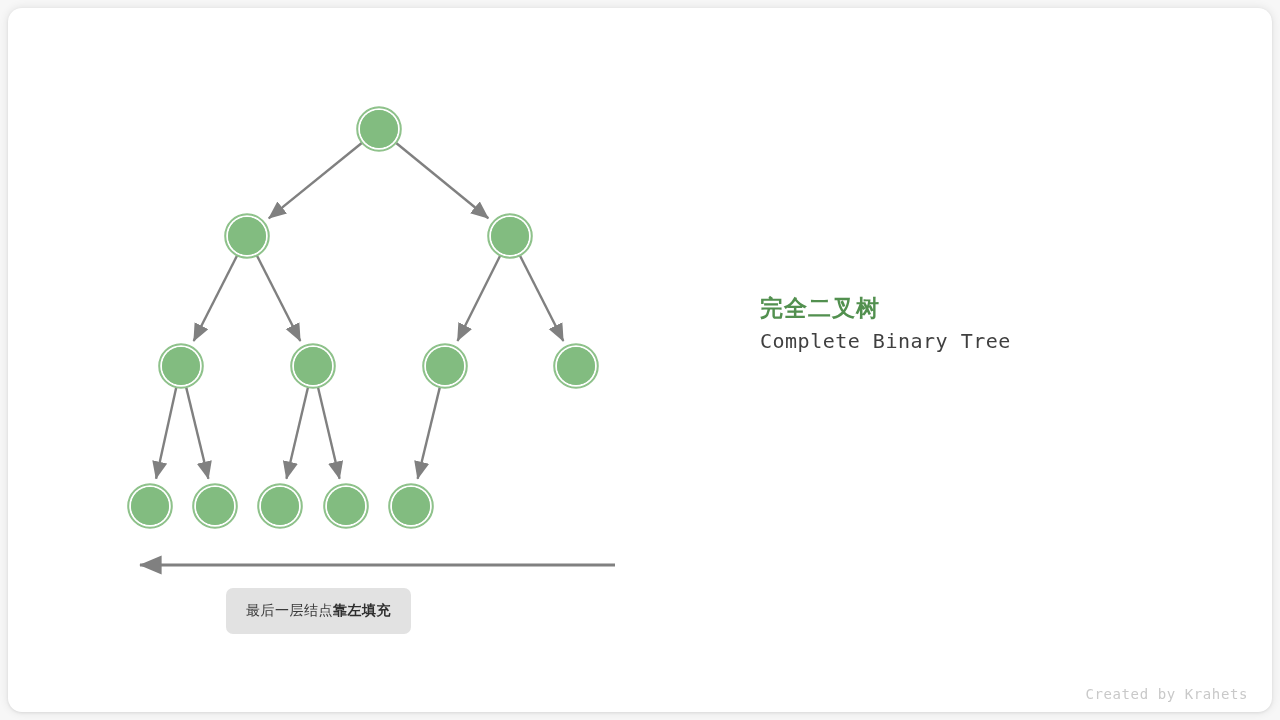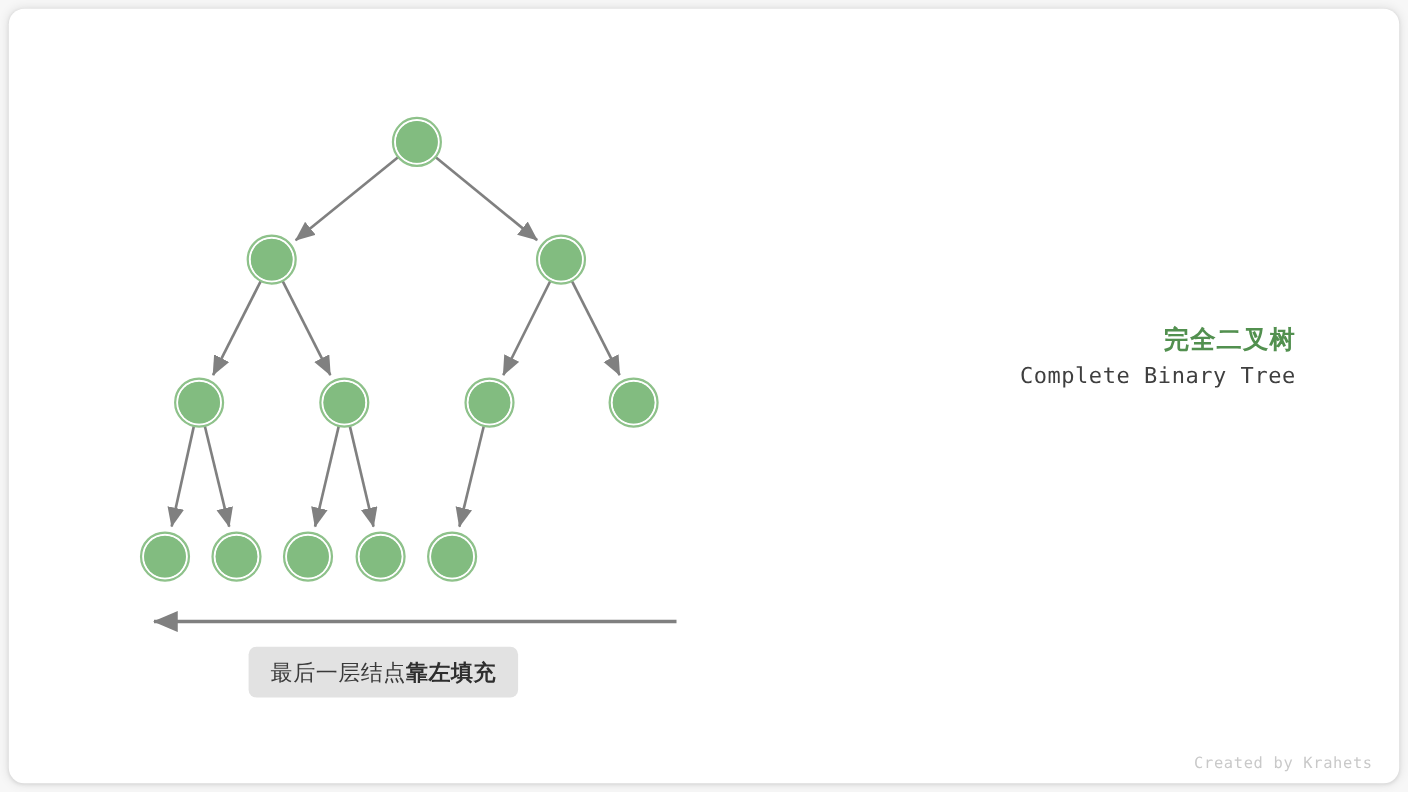--- a/index.html
+++ b/index.html
@@ -34,21 +34,21 @@
     left: 0;
     top: 0;
     width: 1280px;
     height: 720px;
   }
   .legend {
     position: absolute;
     left: 760px;
     top: 292px;
     width: 418px;
-    text-align: right;
+    text-align: left;
   }
   .legend-title {
     font-family: "Liberation Sans", sans-serif;
     font-size: 23px;
     font-weight: bold;
     color: #52904f;
     letter-spacing: 1px;
     line-height: 32px;
     white-space: nowrap;
   }
@@ -68,21 +68,21 @@
     padding: 0 20px;
     display: flex;
     align-items: center;
     justify-content: center;
     background: #e2e2e2;
     border-radius: 7px;
     box-sizing: border-box;
   }
   .caption-text {
     font-family: "Liberation Sans", sans-serif;
-    font-size: 20px;
+    font-size: 14px;
     color: #3a3a3a;
     letter-spacing: 0.5px;
     white-space: nowrap;
   }
   .caption-text .bold {
     font-weight: bold;
     color: #2e2e2e;
   }
   .credit {
     position: absolute;

